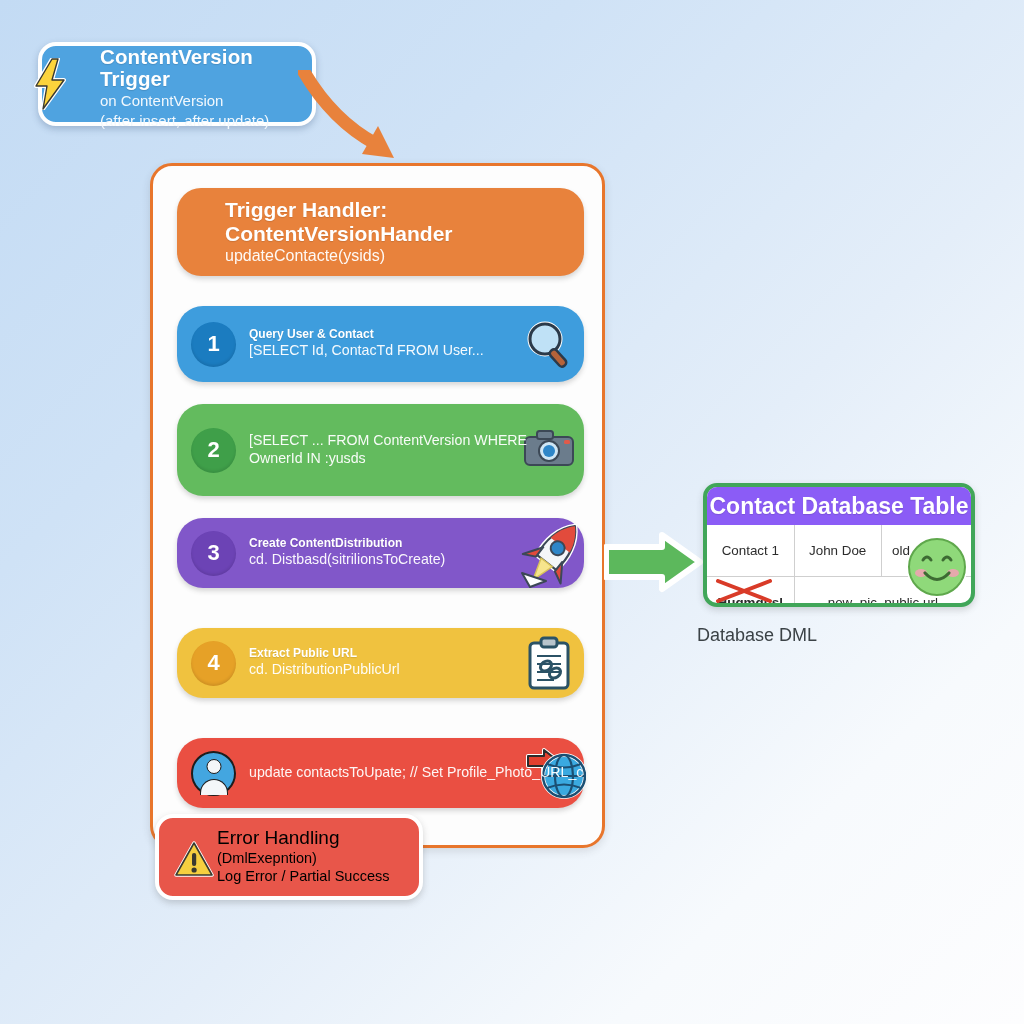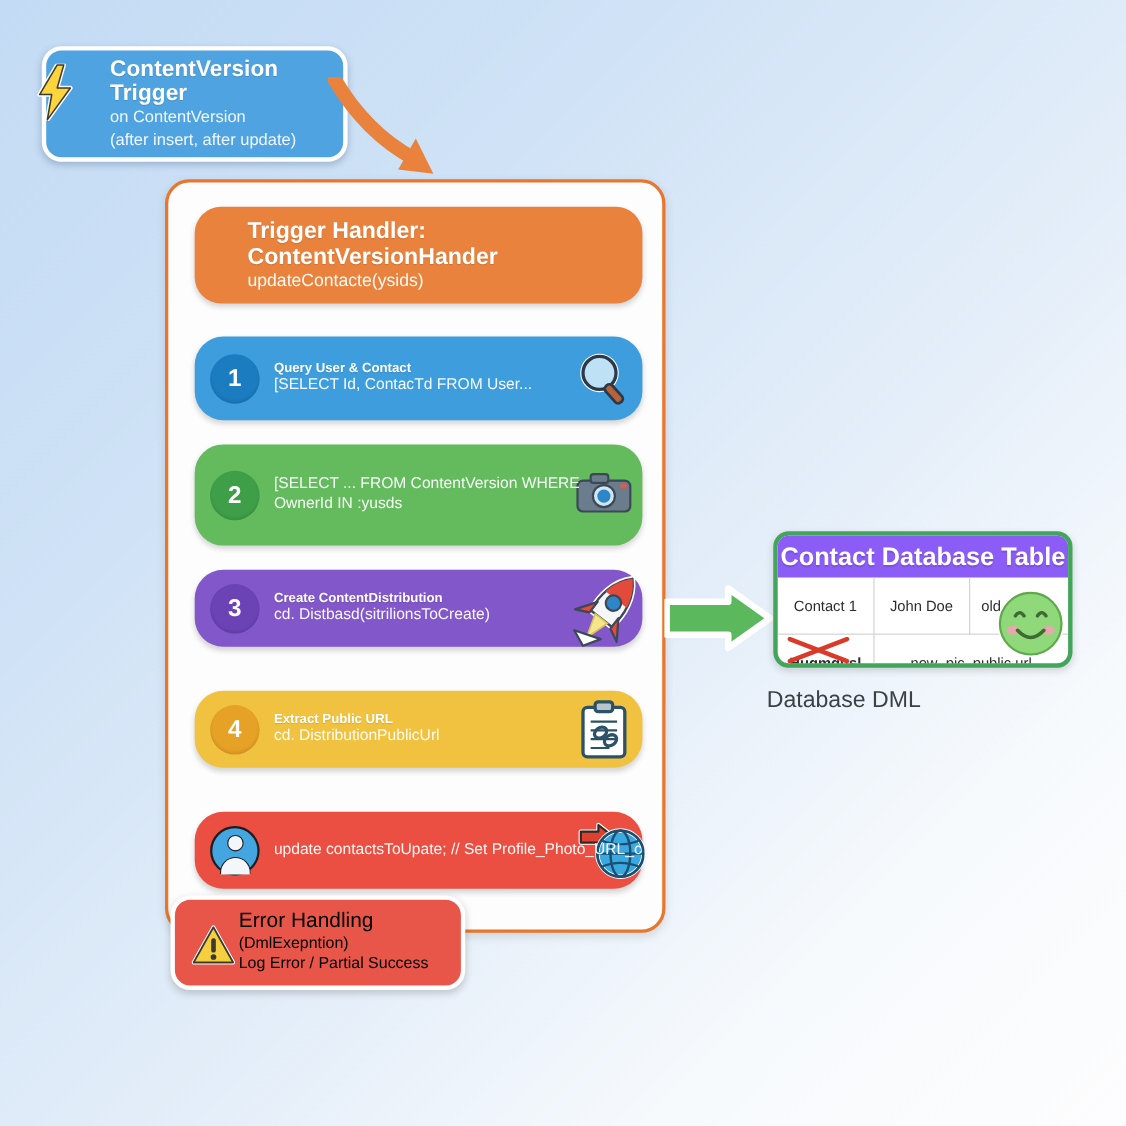--- a/index.html
+++ b/index.html
@@ -7,24 +7,24 @@
   body {
     font-family: "Liberation Sans", sans-serif;
     background: linear-gradient(135deg, #c3dbf4 0%, #cfe2f6 28%, #e4eef9 58%, #f7fafd 80%, #fdfdfe 100%);
     position: relative;
     overflow: hidden;
   }
   .canvas { position: absolute; inset: 0; }
 
   
   #trigger-card {
-    position: absolute; left: 38px; top: 42px; width: 278px; height: 105px;
+    position: absolute; left: 38px; top: 42px; width: 278px; height: 84px;
     background: #4fa3e0; border: 4px solid #ffffff; border-radius: 18px;
     box-shadow: 0 3px 7px rgba(40,70,110,.28);
-    display: flex; align-items: center; padding-left: 58px;
+    display: flex; align-items: flex-start; padding-left: 58px;
   }
   #trigger-card .t-title {
     color:#fff; font-weight: bold; font-size: 20.5px; letter-spacing:.1px;
     line-height: 1.08; text-shadow: 0 1px 1px rgba(0,0,0,.13);
   }
   #trigger-card .t-sub {
     color:#f2f8fd; font-size: 15px; line-height: 1.28; margin-top: 1px;
   }
   .bolt-icon {
     position: absolute; left: 30px; top: 58px; width: 40px; height: 52px;
@@ -134,21 +134,21 @@
     position: relative; white-space: nowrap;
   }
   #db-table tr td:last-child { border-right:none; }
   #db-table tr:last-child td { border-bottom:none; }
   .cell-struck { font-weight:bold; color:#3a3a3a; }
   .strike-x { position:absolute; left: 8px; top: 2px; width: 58px; height: 24px; }
   .cell-newurl { color:#2f9b52; }
   .smiley { position:absolute; right: 2px; top: 48px; width: 64px; height: 64px; }
   #db-caption {
     position:absolute; left: 697px; top: 625px;
-    font-size: 21px; color:#3b4246;
+    font-size: 18px; color:#3b4246;
   }
 </style>
 </head>
 <body>
 
 <div class="canvas">
 
   <div id="trigger-card">
     <div class="texts">
       <div class="t-title">ContentVersion Trigger</div>

